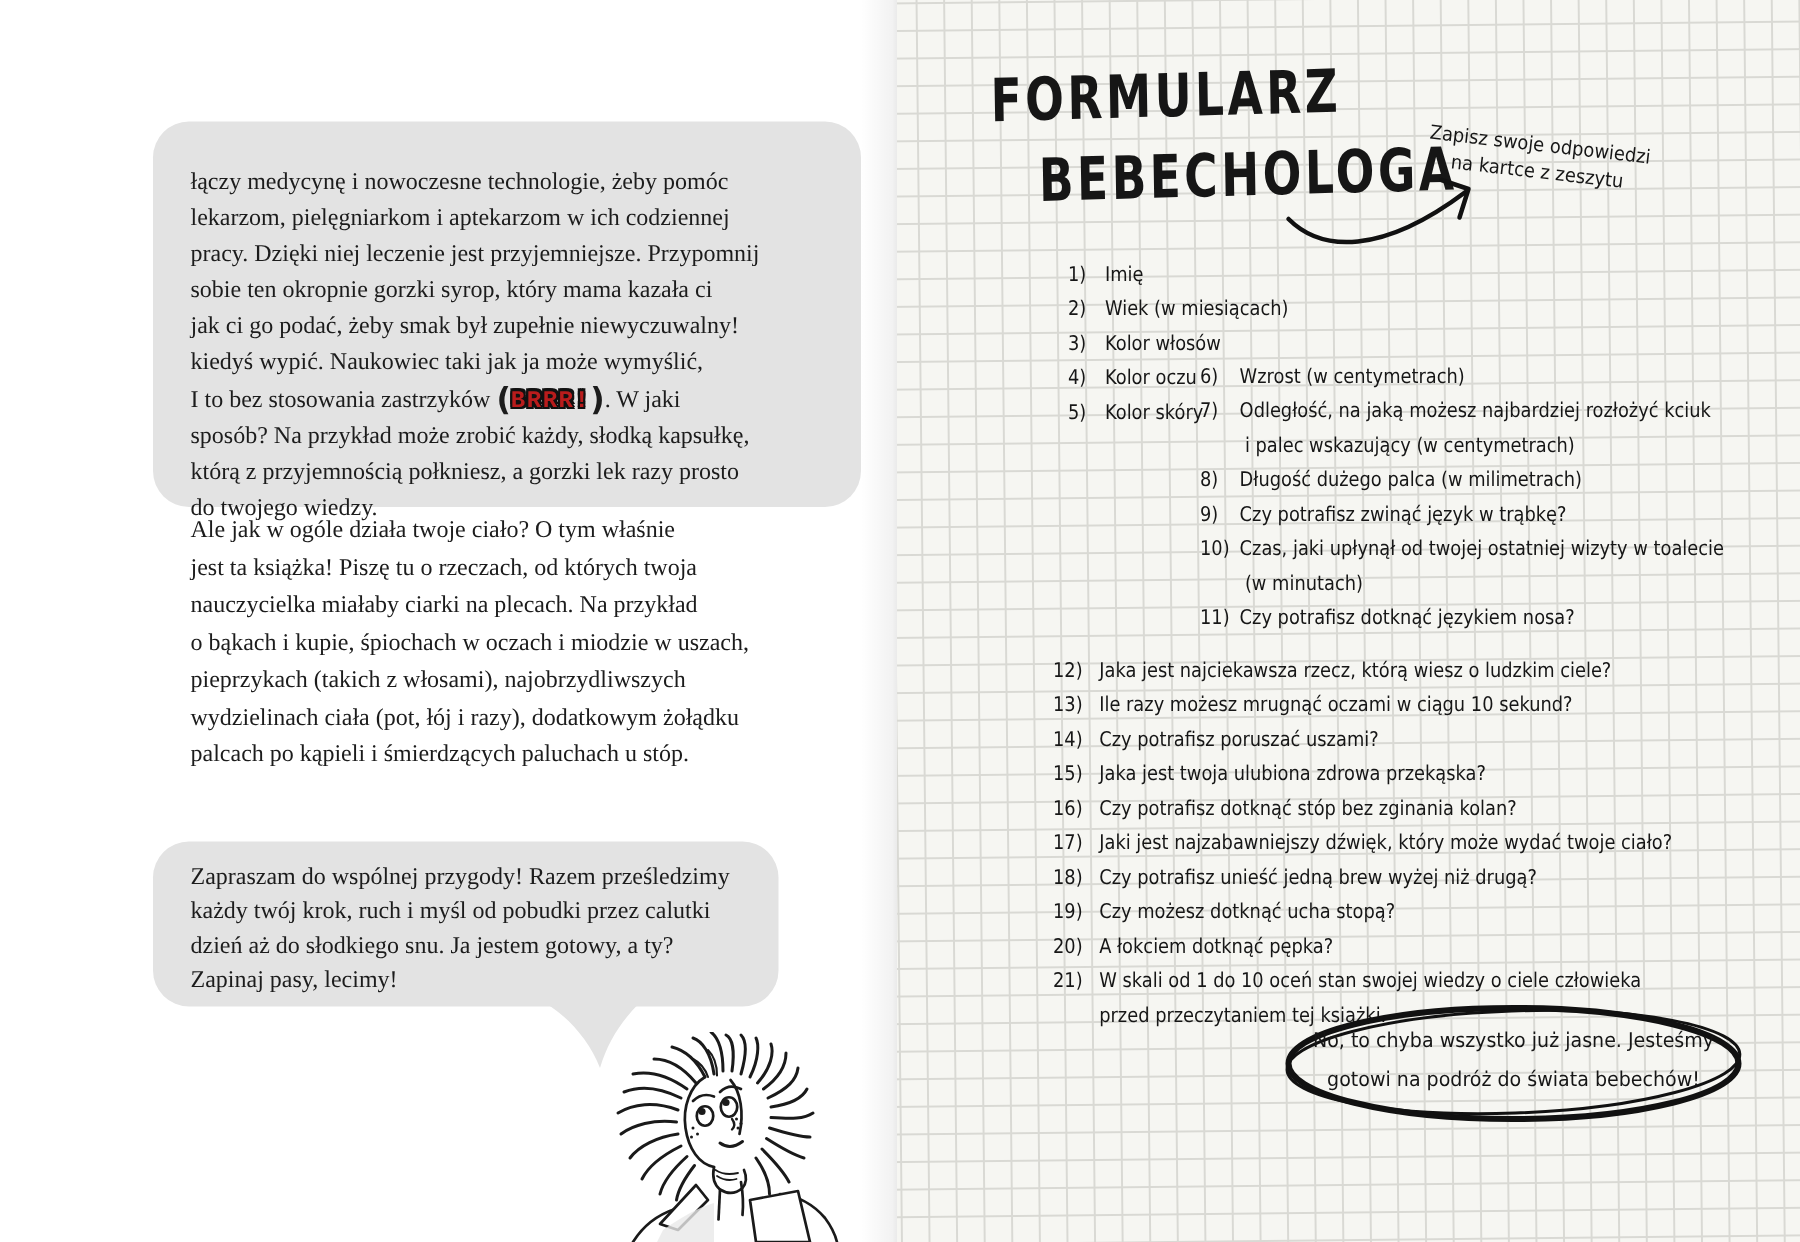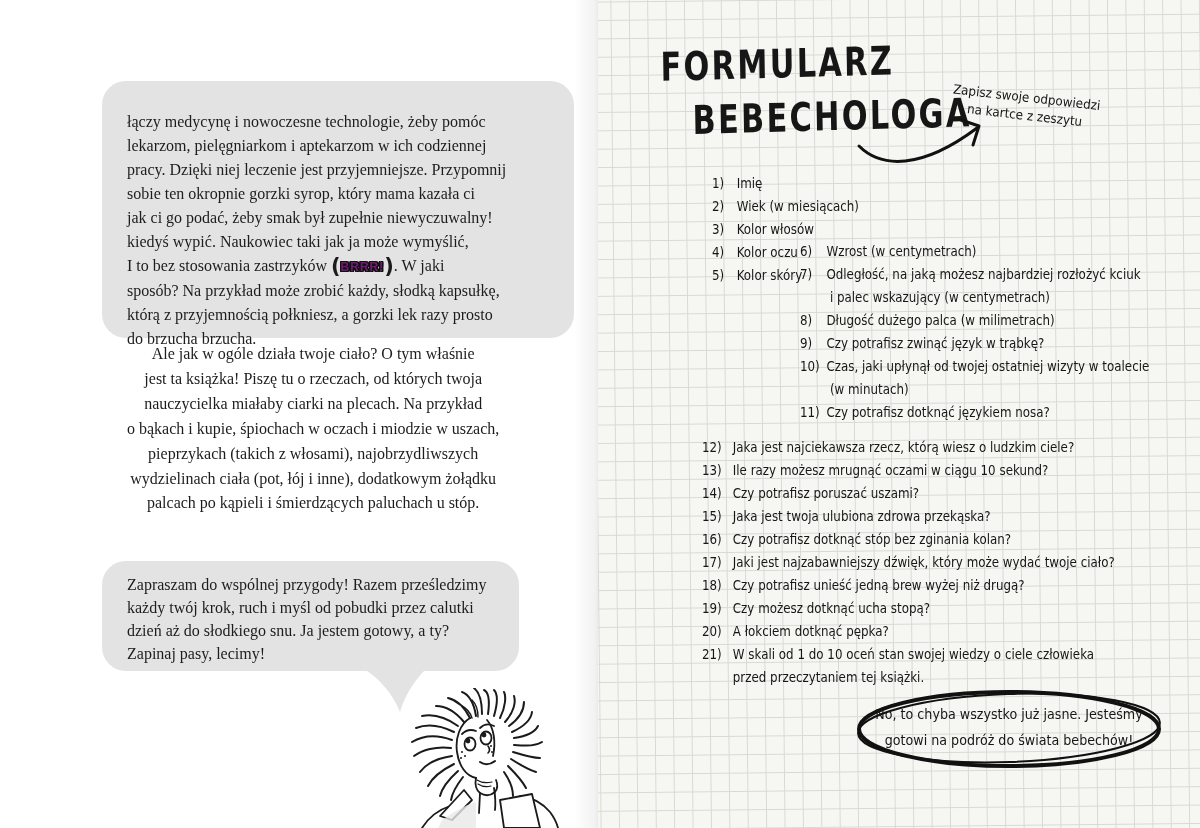--- a/index.html
+++ b/index.html
@@ -6,25 +6,25 @@
   .spread{position:relative;width:1200px;height:828px;background:#ffffff;overflow:hidden;
           font-family:"Liberation Serif","DejaVu Serif",serif;color:#1c1c1c;}
 
   
   .bubble{position:absolute;background:#e3e3e3;border-radius:24px;}
   .bubble1{left:102px;top:63px;width:472px;height:257px;padding:29px 16px 0 25px;box-sizing:border-box;margin-top:18px;}
   .bubble2{left:102px;top:561px;width:417px;height:110px;padding:12px 12px 0 25px;box-sizing:border-box;}
   .tline{white-space:nowrap;font-size:16px;line-height:24px;}
   .bubble2 .tline{line-height:23px;}
   .paragraph{position:absolute;left:127px;top:342px;}
-  .paragraph .tline{line-height:24.9px;text-align:center;}
+  .paragraph .tline{line-height:24.9px;}
   .brrr-line{white-space:nowrap;font-size:16px;line-height:24px;}
   .brrr-paren{font-family:"DejaVu Sans",sans-serif;font-weight:900;font-size:21px;vertical-align:-2px;}
-  .brrr-letters{font-family:Liberation Sans, sans-serif;font-weight:900;font-size:12px;letter-spacing:1px;
-      color:#701a75;
+  .brrr-letters{font-family:Liberation Mono, monospace;font-weight:900;font-size:16px;letter-spacing:1px;
+      color:#b91c1c;
       text-shadow:-1.4px -1.4px 0 #111,1.4px -1.4px 0 #111,-1.4px 1.4px 0 #111,1.4px 1.4px 0 #111,
                   0 -1.4px 0 #111,0 1.4px 0 #111,-1.4px 0 0 #111,1.4px 0 0 #111;}
   .tail{position:absolute;left:363px;top:669px;}
   .character{position:absolute;left:392px;top:688px;}
 
   
   .page-seam{position:absolute;left:574px;top:0;width:26px;height:828px;
       background:linear-gradient(to right,rgba(0,0,0,0) 0%,rgba(0,0,0,0.05) 80%,rgba(0,0,0,0.10) 100%);}
 
   
@@ -48,21 +48,21 @@
   .form-item .line{display:flex;line-height:23px;white-space:nowrap;}
   .num{flex:0 0 auto;}
   .col1 .num{width:28px;}
   .col2 .num{width:30px;}
   .col3 .num{width:35px;}
   .cont{line-height:23px;white-space:nowrap;}
   .col2 .cont{margin-left:34px;}
   .col3 .cont{margin-left:35px;}
   .cont:empty{display:none;}
 
-  .oval-wrap{position:absolute;left:252px;top:684px;width:318px;height:90px;}
+  .oval-wrap{position:absolute;left:252px;top:664px;width:318px;height:90px;}
   .oval-text{position:absolute;left:0;top:17px;width:318px;text-align:center;font-size:13.5px;line-height:26px;
       transform:scaleX(0.94);transform-origin:center top;}
   .oval-text div{white-space:nowrap;}
   svg{display:block;}
 </style>
 </head>
 <body>
 
 <div class="spread">
 
@@ -74,31 +74,31 @@
         <div class="tline">sobie ten okropnie gorzki syrop, który mama kazała ci</div>
         <div class="tline">jak ci go podać, żeby smak był zupełnie niewyczuwalny!</div>
         <div class="tline">kiedyś wypić. Naukowiec taki jak ja może wymyślić,</div>
       </div>
     <div class="brrr-line">
       <span>I to bez stosowania zastrzyków </span><span class="brrr-paren">(</span><span class="brrr-letters">BRRR!</span><span class="brrr-paren">)</span><span>. W jaki</span>
     </div>
     <div>
         <div class="tline">sposób? Na przykład może zrobić każdy, słodką kapsułkę,</div>
         <div class="tline">którą z przyjemnością połkniesz, a gorzki lek razy prosto</div>
-        <div class="tline">do brzucha brzucha.</div>
+        <div class="tline">do twojego wiedzy.</div>
       </div>
   </div>
 
   <div class="paragraph">
       <div class="tline">Ale jak w ogóle działa twoje ciało? O tym właśnie</div>
       <div class="tline">jest ta książka! Piszę tu o rzeczach, od których twoja</div>
       <div class="tline">nauczycielka miałaby ciarki na plecach. Na przykład</div>
       <div class="tline">o bąkach i kupie, śpiochach w oczach i miodzie w uszach,</div>
       <div class="tline">pieprzykach (takich z włosami), najobrzydliwszych</div>
-      <div class="tline">wydzielinach ciała (pot, łój i inne), dodatkowym żołądku</div>
+      <div class="tline">wydzielinach ciała (pot, łój i razy), dodatkowym żołądku</div>
       <div class="tline">palcach po kąpieli i śmierdzących paluchach u stóp.</div>
     </div>
 
   <div class="bubble bubble2">
       <div class="tline">Zapraszam do wspólnej przygody! Razem prześledzimy</div>
       <div class="tline">każdy twój krok, ruch i myśl od pobudki przez calutki</div>
       <div class="tline">dzień aż do słodkiego snu. Ja jestem gotowy, a ty?</div>
       <div class="tline">Zapinaj pasy, lecimy!</div>
     </div>
 

